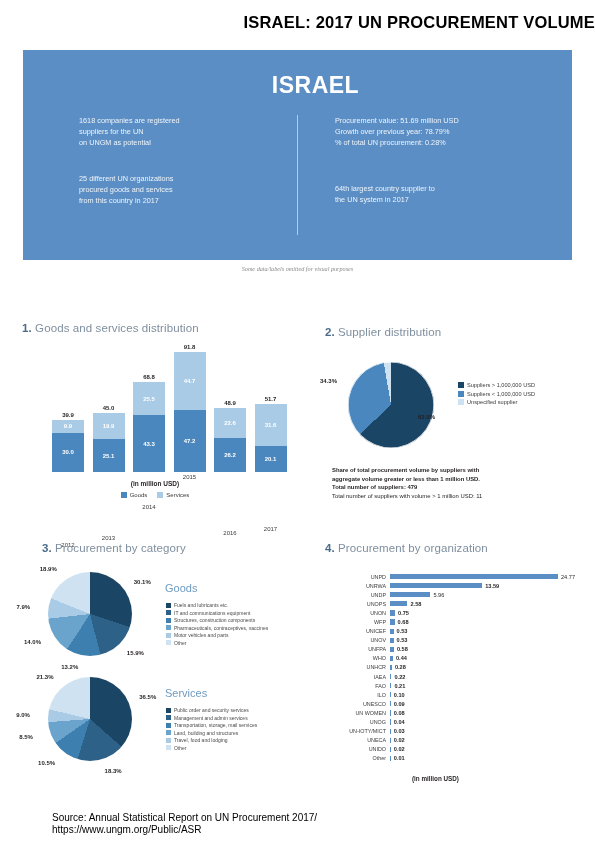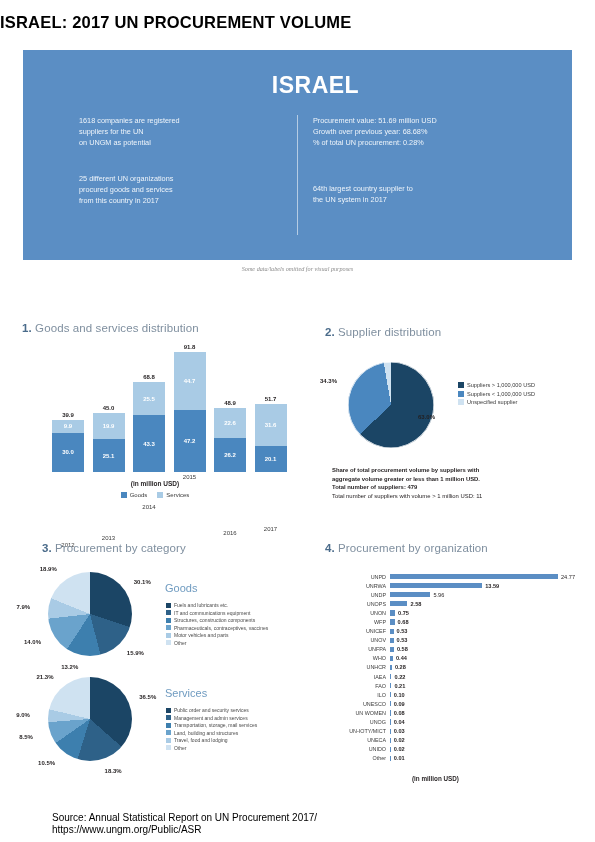--- a/index.html
+++ b/index.html
@@ -5,40 +5,40 @@
   html,body{margin:0;padding:0;}
   body{
     width:595px;height:842px;background:#ffffff;
     font-family:"Liberation Sans",sans-serif;
     color:#231f20;overflow:hidden;position:relative;
   }
   .page{position:relative;width:595px;height:842px;}
 
   
   .doc-title{
-    position:absolute;left:0;top:13px;width:595px;text-align:left;
+    position:absolute;left:0;top:13px;width:595px;text-align:right;
     font-size:16.5px;font-weight:bold;letter-spacing:.2px;color:#000;
   }
 
   
   .hero{
     position:absolute;left:23px;top:50px;width:549px;height:210px;
     background:#5b8ec4;
   }
   .hero-country{
     position:absolute;left:0;top:22px;width:585px;text-align:center;
     color:#ffffff;font-size:23px;font-weight:bold;letter-spacing:.5px;
   }
   .hero-divider{
     position:absolute;left:274px;top:65px;width:1px;height:120px;
     background:rgba(255,255,255,.55);
   }
   .hero-col{position:absolute;color:#eef4fa;font-size:7.3px;line-height:11.2px;}
   .hero-col.left{left:56px;width:200px;}
-  .hero-col.right{left:290px;width:220px;}
+  .hero-col.right{left:312px;width:220px;}
   .hero-blk{margin:0 0 24px 0;}
   .hero-blk div{white-space:nowrap;}
   .hero-note{
     position:absolute;left:0;top:265px;width:595px;text-align:center;
     font-family:"Liberation Serif",serif;font-style:italic;
     font-size:6.2px;color:#8c8c8c;
   }
 
   
   .sec-h{
@@ -137,21 +137,21 @@
       <div class="hero-blk">
         <div>25 different UN organizations</div>
         <div>procured goods and services</div>
         <div>from this country in 2017</div>
       </div>
     </div>
 
     <div class="hero-col right" style="top:65px;">
       <div class="hero-blk">
         <div>Procurement value: 51.69 million USD</div>
-        <div>Growth over previous year: 68.68%</div>
+        <div>Growth over previous year: 78.79%</div>
         <div>% of total UN procurement: 0.28%</div>
       </div>
       <div class="hero-blk" style="margin-top:34px;">
         <div>64th largest country supplier to</div>
         <div>the UN system in 2017</div>
       </div>
     </div>
   </div>
   <div class="hero-note">Some data/labels omitted for visual purposes</div>
 

